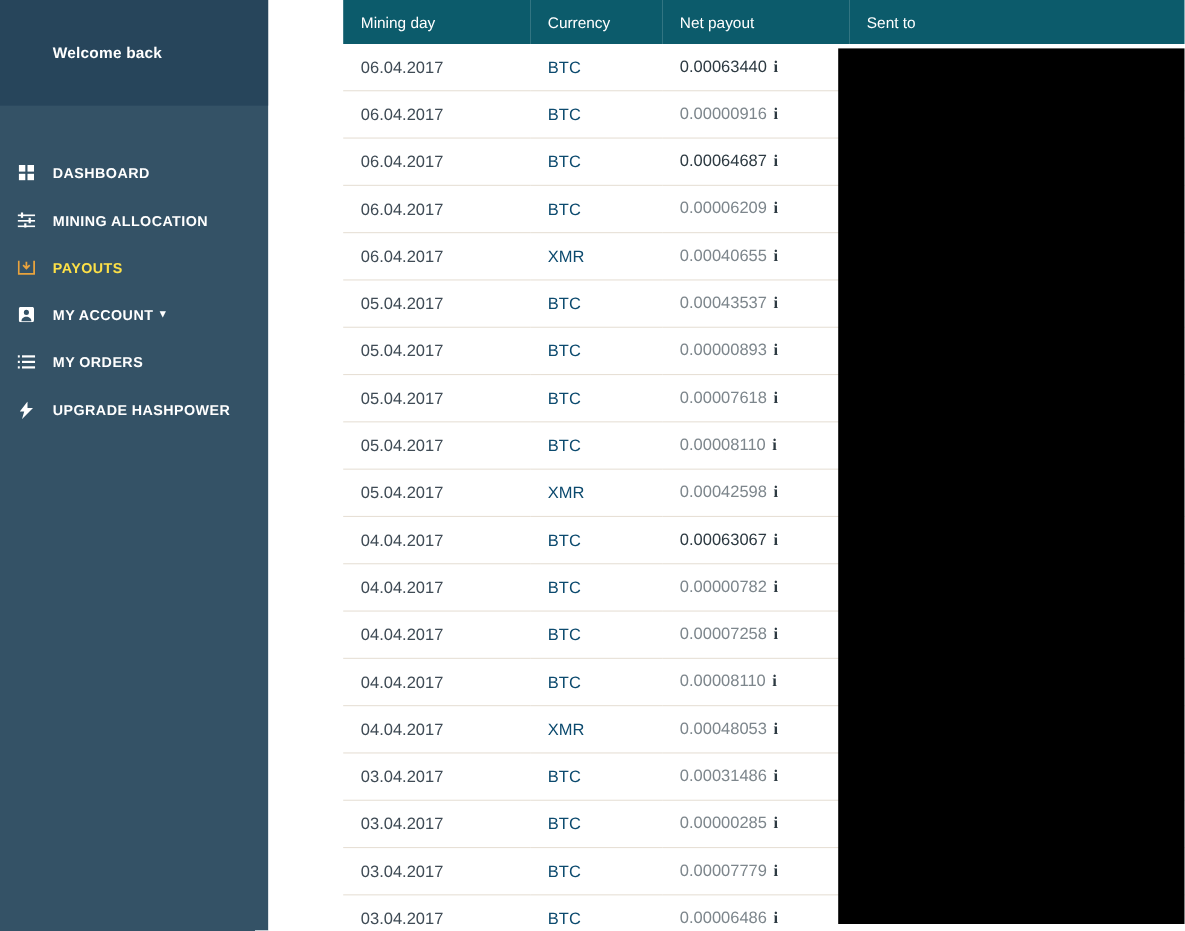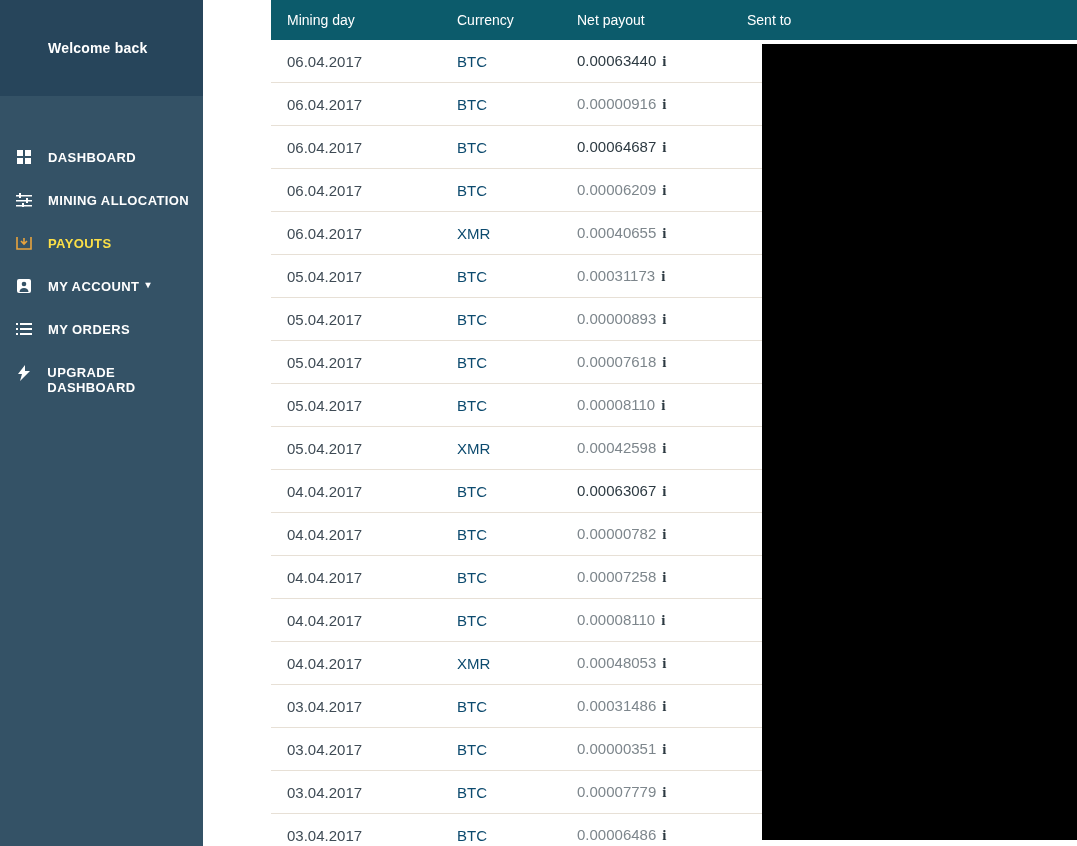--- a/index.html
+++ b/index.html
@@ -5,21 +5,21 @@
   * { box-sizing: border-box; margin: 0; padding: 0; }
   body {
     font-family: -apple-system, BlinkMacSystemFont, "Segoe UI", Arial, sans-serif;
     width: 1077px;
     height: 846px;
     overflow: hidden;
     display: flex;
     background: #fff;
   }
   .sidebar {
-    width: 203px;
+    width: 244px;
     background: #345266;
     color: #fff;
     display: flex;
     flex-direction: column;
     flex-shrink: 0;
   }
   .welcome {
     background: #27455b;
     padding: 40px 0 40px 48px;
     font-weight: 700;
@@ -157,21 +157,21 @@
           </svg>
         </span>
         <span>MY ORDERS</span>
       </div>
       <div class="nav-item">
         <span class="icon">
           <svg width="12" height="16" viewBox="0 0 12 16">
             <path d="M7 0L0 9h4l-2 7 10-10H7z" fill="#ffffff"></path>
           </svg>
         </span>
-        <span>UPGRADE DASHBOARD</span>
+        <span>UPGRADE HASHPOWER</span>
       </div>
     </div>
 </div>
 
 <div class="content">
   <table>
     <thead>
       <tr>
         <th>Mining day</th>
         <th>Currency</th>
@@ -206,21 +206,21 @@
         </tr>
         <tr>
           <td>06.04.2017</td>
           <td class="currency">XMR</td>
           <td class="payout"><span>0.00040655</span><span class="info-i">i</span></td>
           <td></td>
         </tr>
         <tr>
           <td>05.04.2017</td>
           <td class="currency">BTC</td>
-          <td class="payout"><span>0.00031173</span><span class="info-i">i</span></td>
+          <td class="payout"><span>0.00043537</span><span class="info-i">i</span></td>
           <td></td>
         </tr>
         <tr>
           <td>05.04.2017</td>
           <td class="currency">BTC</td>
           <td class="payout"><span>0.00000893</span><span class="info-i">i</span></td>
           <td></td>
         </tr>
         <tr>
           <td>05.04.2017</td>
@@ -272,21 +272,21 @@
         </tr>
         <tr>
           <td>03.04.2017</td>
           <td class="currency">BTC</td>
           <td class="payout"><span>0.00031486</span><span class="info-i">i</span></td>
           <td></td>
         </tr>
         <tr>
           <td>03.04.2017</td>
           <td class="currency">BTC</td>
-          <td class="payout"><span>0.00000351</span><span class="info-i">i</span></td>
+          <td class="payout"><span>0.00000285</span><span class="info-i">i</span></td>
           <td></td>
         </tr>
         <tr>
           <td>03.04.2017</td>
           <td class="currency">BTC</td>
           <td class="payout"><span>0.00007779</span><span class="info-i">i</span></td>
           <td></td>
         </tr>
         <tr>
           <td>03.04.2017</td>

